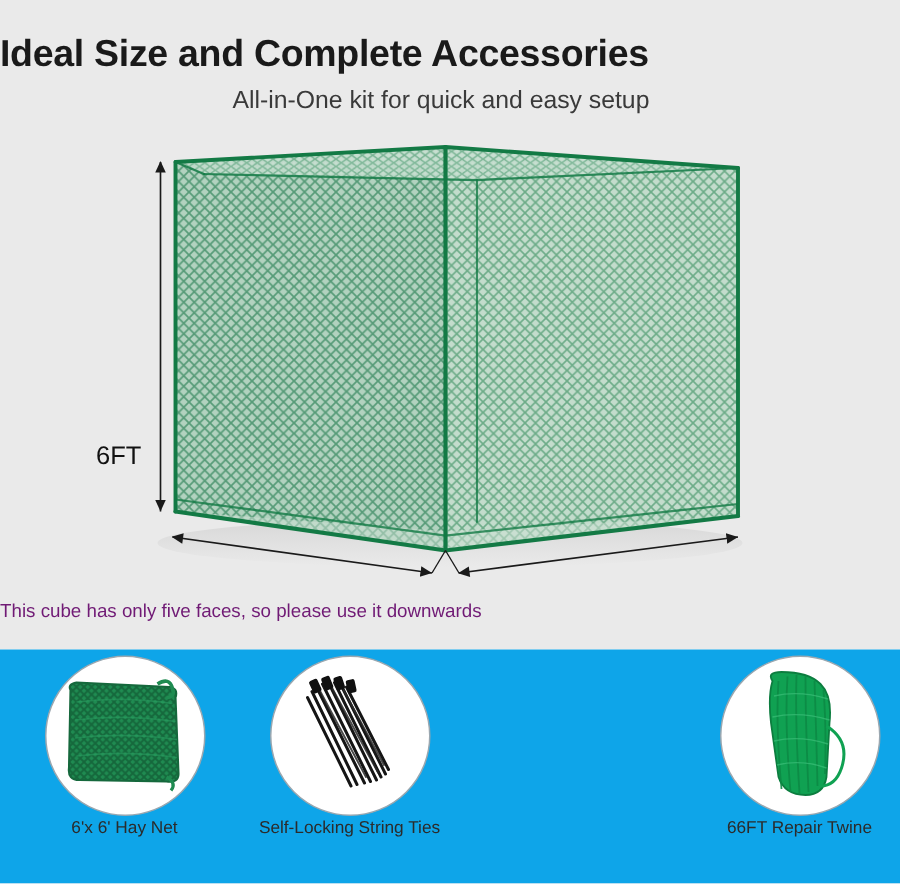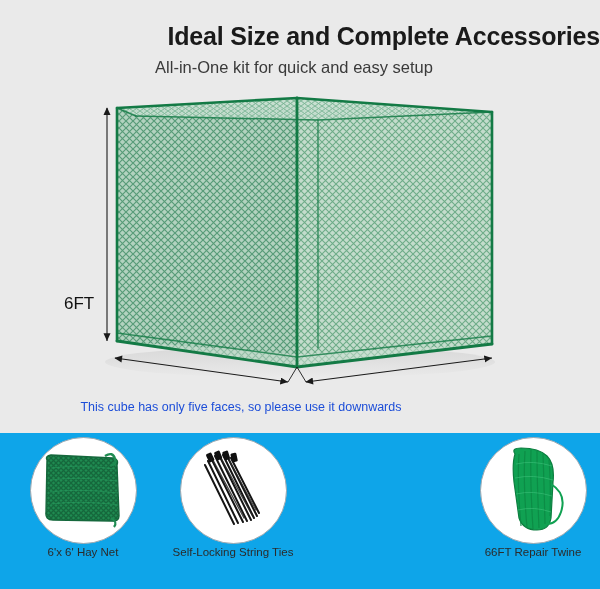--- a/index.html
+++ b/index.html
@@ -11,21 +11,21 @@
   }
   #page{position:relative;width:600px;height:589px;overflow:hidden;}
 
   
   .top-panel{
     position:absolute;left:0;top:0;width:600px;height:433px;
     background:#eaeaea;
   }
   .title{
     position:absolute;left:0;top:22px;width:600px;
-    text-align:right;
+    text-align:left;
     font-size:25px;font-weight:bold;color:#1a1a1a;
     letter-spacing:-0.2px;
   }
   .subtitle{
     position:absolute;left:0;top:58px;width:588px;
     text-align:center;
     font-size:16.5px;color:#3a3a3a;font-weight:normal;
   }
 
   
@@ -38,21 +38,21 @@
   .dim{
     position:absolute;font-size:17px;font-weight:normal;color:#111;
     letter-spacing:0px;
   }
   .dim-left{left:64px;top:208px;}
   .dim-bottom-left{left:168px;top:372px;}
   .dim-bottom-right{left:382px;top:372px;}
 
   .warning{
     position:absolute;left:0;top:400px;width:482px;
-    text-align:center;font-size:12.5px;color:#1d4ed8;
+    text-align:left;font-size:12.5px;color:#701a75;
   }
 
   
   .bottom-panel{
     position:absolute;left:0;top:433px;width:600px;height:156px;
     background:#0ea5e9;
   }
   .acc{
     position:absolute;top:0;width:150px;height:156px;
   }

